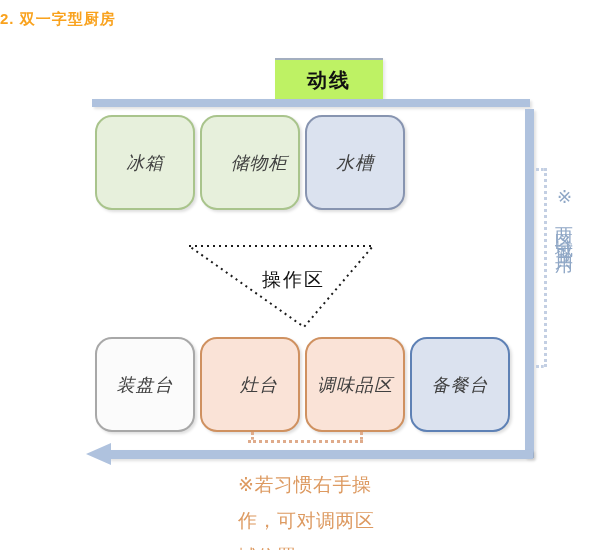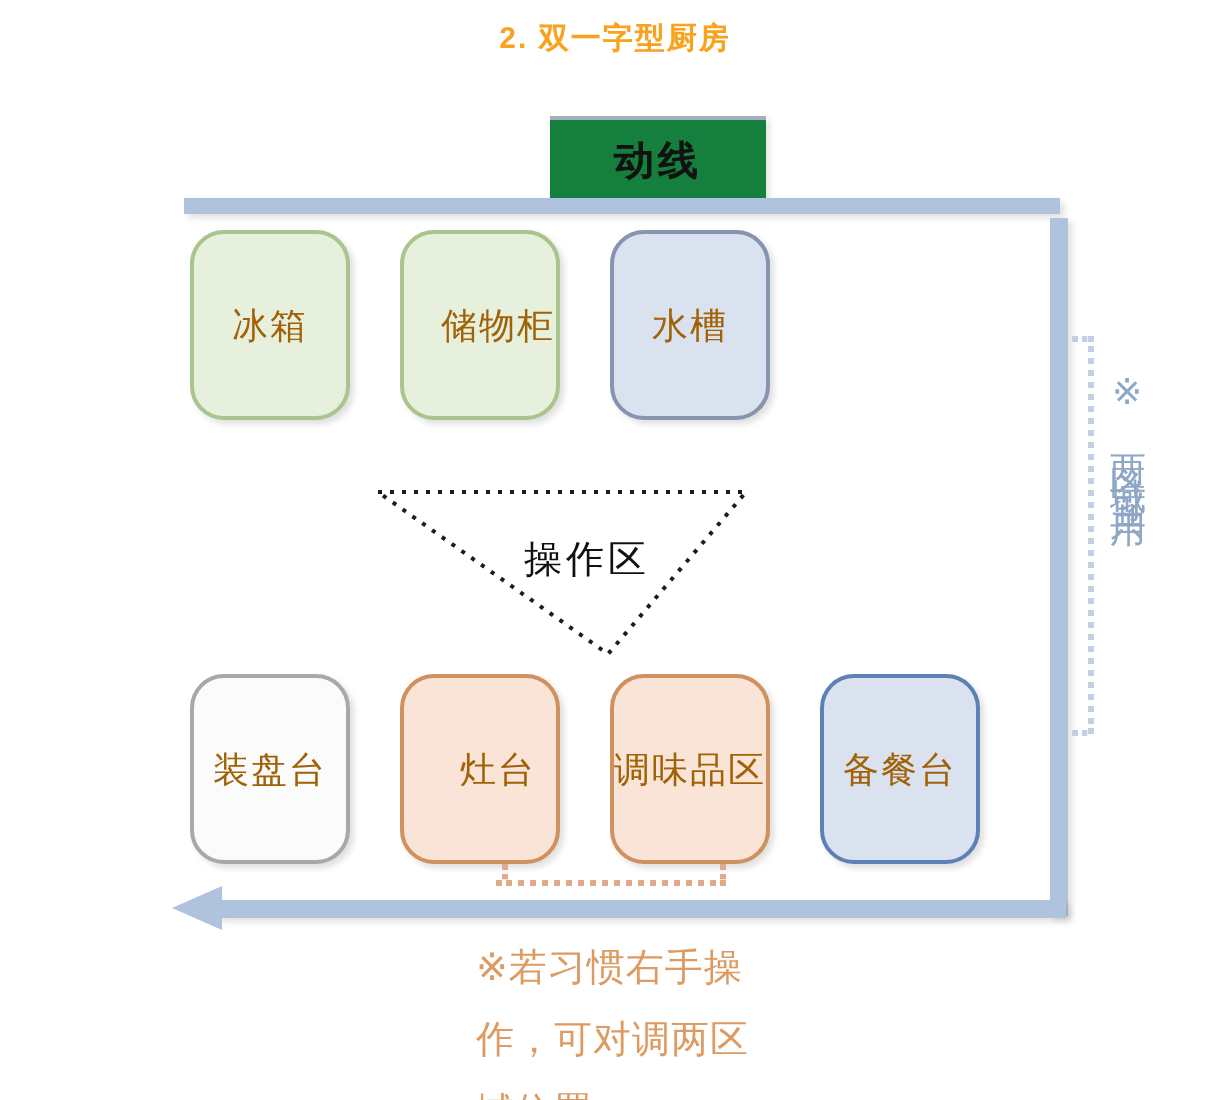--- a/index.html
+++ b/index.html
@@ -1,48 +1,49 @@
 <!DOCTYPE html>
 <html><head>
 <meta charset="utf-8">
 <style>
   html,body{margin:0;padding:0;background:#ffffff;}
   body{font-family:"Liberation Sans","DejaVu Sans",sans-serif;}
   #canvas{position:relative;width:615px;height:550px;background:#ffffff;overflow:hidden;}
 
   .title{
-    position:absolute;left:0;top:10px;width:615px;text-align:center;
+    position:absolute;left:0;top:10px;width:615px;
     font-size:15px;font-weight:bold;color:#f9a21d;letter-spacing:1px;
   }
 
   
   .flow-tab{
     position:absolute;left:275px;top:58px;width:108px;height:40px;
-    background:#15803d;border-top:2px solid #a3aebf;
+    background:#bef264;border-top:2px solid #a3aebf;
     display:flex;align-items:center;justify-content:center;
     font-size:20px;font-weight:bold;color:#111;letter-spacing:2px;
     box-shadow:2px 2px 3px rgba(0,0,0,0.10);
   }
   .wall{position:absolute;background:#afc2de;box-shadow:2px 2px 3px rgba(0,0,0,0.12);}
   .wall-top{left:92px;top:99px;width:438px;height:8px;}
   .wall-right{left:525px;top:109px;width:9px;height:349px;}
   .wall-bottom{left:108px;top:450px;width:425px;height:9px;}
   .arrow-head{
     position:absolute;left:86px;top:443px;width:0;height:0;
     border-top:11px solid transparent;border-bottom:11px solid transparent;
     border-right:25px solid #afc2de;
   }
 
   
   .box{
-    position:absolute;width:80px;height:95px;box-sizing:border-box;
+    position:absolute;width:100px;height:95px;box-sizing:border-box;
     border-radius:17px;border:2px solid;
     display:flex;align-items:center;justify-content:center;
-    font-size:18px;color:#a16207;letter-spacing:1px;
+    font-size:18px;color:#404040;letter-spacing:1px;
     box-shadow:2px 2px 3px rgba(0,0,0,0.13);
+    font-style:italic;
   }
   .row1{top:115px;}
   .row2{top:337px;}
   .c1{left:95px;} .c2{left:200px;padding-left:18px;} .c3{left:305px;text-align:center;} .c4{left:410px;}
   .box.green {background:#e7f0dc;border-color:#a9c48c;}
   .box.blue  {background:#dbe2ef;border-color:#8794b0;}
   .box.blue2 {background:#dbe2ef;border-color:#5e81b5;}
   .box.orange{background:#fae3d7;border-color:#cf9160;}
   .box.gray  {background:#fbfbfb;border-color:#a8a8a8;}
 

